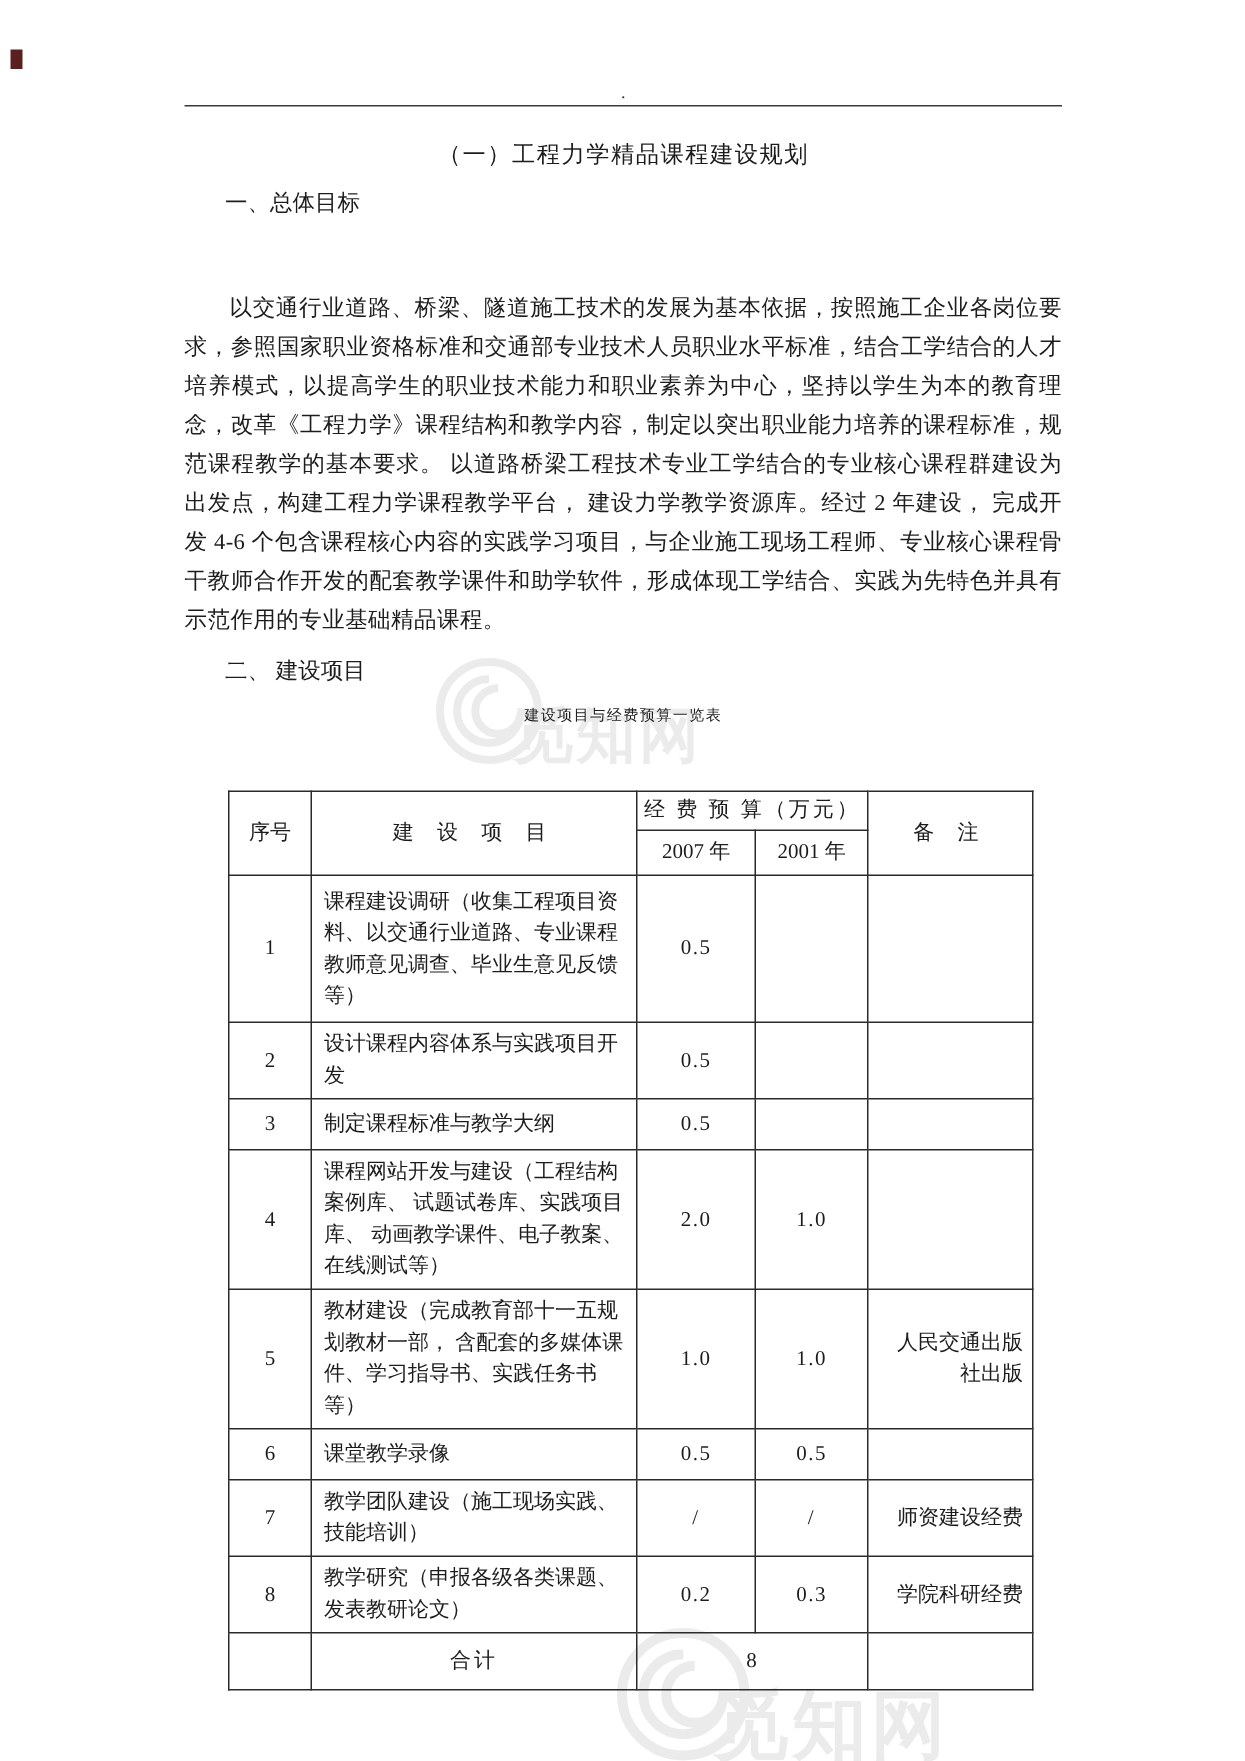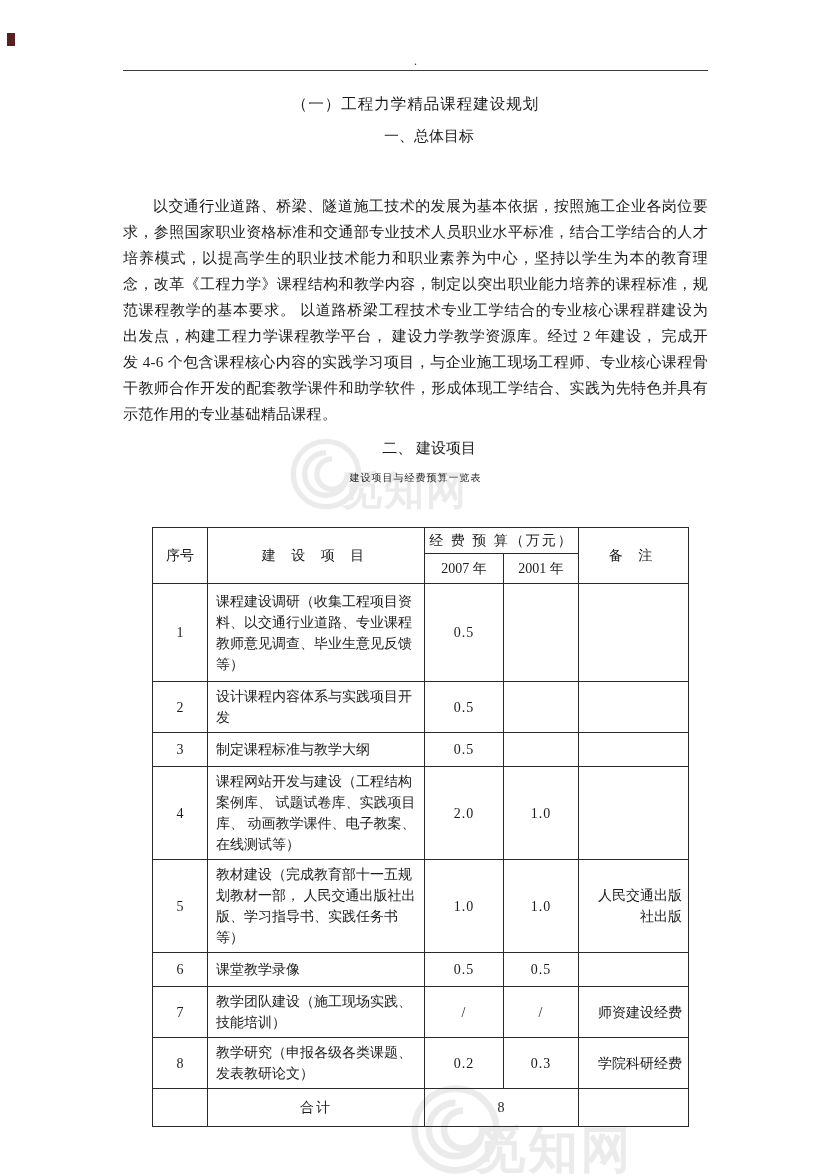--- a/index.html
+++ b/index.html
@@ -55,21 +55,20 @@
     text-align: center;
     font-size: 15.5px; font-weight: normal;
     line-height: 26px;
     letter-spacing: 1px;
   }
 
   .sec {
     margin-top: 6px; margin-left: 27px;
     font-size: 15px; font-weight: normal;
     line-height: 26px;
-    text-align: center;
   }
   .sec2 { margin-top: 8px; }
 
   .body-para {
     font-size: 15px; line-height: 26px;
     text-align: justify;
     text-indent: 2em;
     letter-spacing: 0.3px;
     margin-top: 44px;
   }
@@ -201,21 +200,21 @@
         </tr>
         <tr class="rh-4">
           <td class="c-no">4</td>
           <td class="c-proj">课程网站开发与建设（工程结构案例库、 试题试卷库、实践项目库、 动画教学课件、电子教案、在线测试等）</td>
           <td class="c-val">2.0</td>
           <td class="c-val">1.0</td>
           <td class="c-rem"></td>
         </tr>
         <tr class="rh-5">
           <td class="c-no">5</td>
-          <td class="c-proj">教材建设（完成教育部十一五规划教材一部， 人民交通出版社出版、学习指导书、实践任务书等）</td>
+          <td class="c-proj">教材建设（完成教育部十一五规划教材一部， 含配套的多媒体课件、学习指导书、实践任务书等）</td>
           <td class="c-val">1.0</td>
           <td class="c-val">1.0</td>
           <td class="c-rem">人民交通出版社出版</td>
         </tr>
         <tr class="rh-6">
           <td class="c-no">6</td>
           <td class="c-proj">课堂教学录像</td>
           <td class="c-val">0.5</td>
           <td class="c-val">0.5</td>
           <td class="c-rem"></td>

